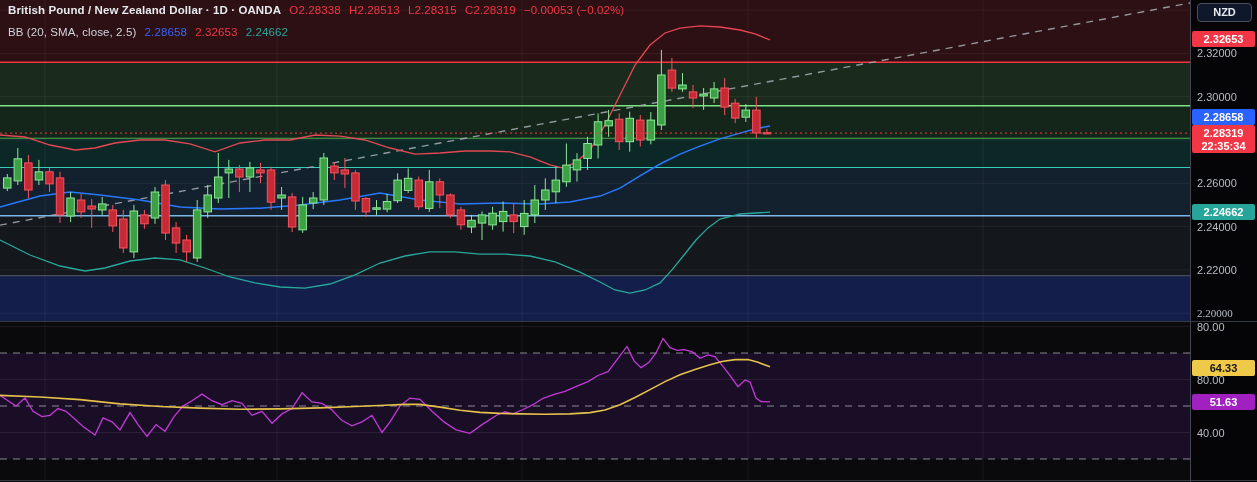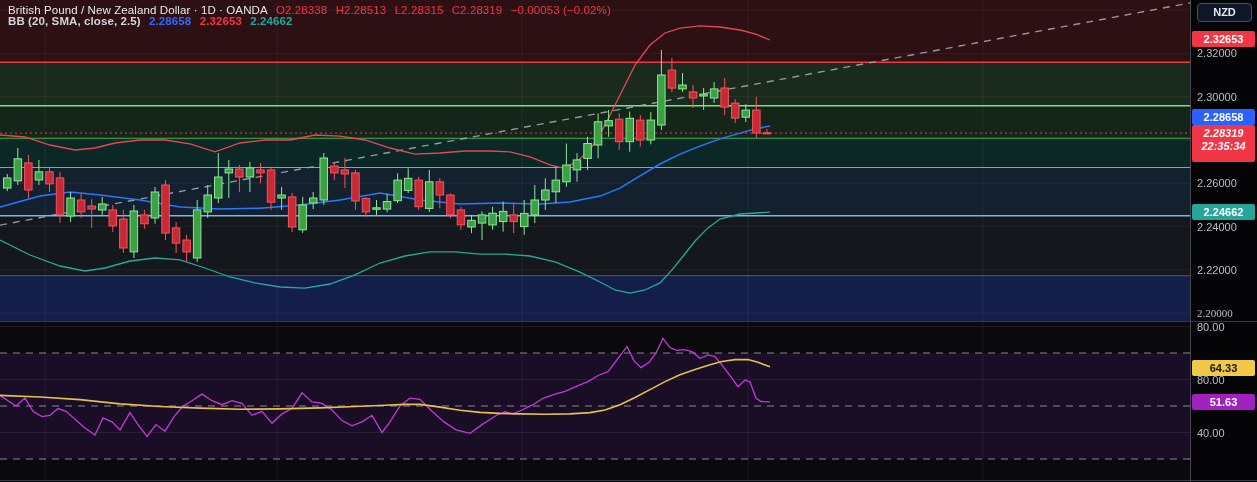--- a/index.html
+++ b/index.html
@@ -5,36 +5,36 @@
   * { margin:0; padding:0; box-sizing:border-box; }
   html,body { background:#000; }
   body { font-family:"Liberation Sans","DejaVu Sans",sans-serif; }
   #app { position:relative; width:1257px; height:482px; overflow:hidden; background:#0a0a0d; }
   #main-pane { position:absolute; left:0; top:0; width:1190px; height:321px; }
   #rsi-pane  { position:absolute; left:0; top:322px; width:1190px; height:158px; }
   svg { display:block; }
   .hdr { position:absolute; left:8px; z-index:30; font-size:11.5px; letter-spacing:.1px; white-space:nowrap; }
   .hdr span { margin-right:5px; }
   #hdr1 { top:4px; }
-  #hdr2 { top:15px;font-weight:bold; }
+  #hdr2 { top:26px; }
   #hdr3 { top:330px; }
-  .t-white { color:#e6e9ee; font-weight:400; }
+  .t-white { color:#e6e9ee; font-weight:700; }
   .t-grey  { color:#d1d4dc; }
   .t-red   { color:#f23645; }
   .t-blue  { color:#3964f9; }
   .t-teal  { color:#26a69a; }
   .t-purp  { color:#b73add; }
   .t-yell  { color:#e5c04a; font-weight:700; }
   .sep-h { position:absolute; left:0; width:1257px; height:1px; background:#363a45; z-index:25; }
   .sep-v { position:absolute; top:0; width:1px; height:482px; background:#434651; z-index:25; }
   #axis { position:absolute; left:1191px; top:0; width:66px; height:482px; background:#050507; z-index:20; }
   .ax-label { position:absolute; left:6px; font-size:11px; color:#b8bcc4; }
   .badge { position:absolute; left:1px; width:63px; border-radius:2px; font-size:11px; font-weight:700;
            text-align:center; line-height:16px; height:16px; z-index:22; }
-  .badge.two { height:37px; line-height:13px; padding-top:2px;font-style:italic; }
+  .badge.two { height:28px; line-height:13px; padding-top:2px; }
   #nzd-btn { position:absolute; top:3px; right:5px; width:55px; height:19px; background:#0f172a;
              border:1px solid #4c505c; border-radius:4px; color:#e6e9ee; font-size:11px; font-weight:700;
              text-align:center; line-height:17px; z-index:31; }
 </style>
 </head>
 <body>
 
 <div id="app">
 
   <div id="main-pane">

